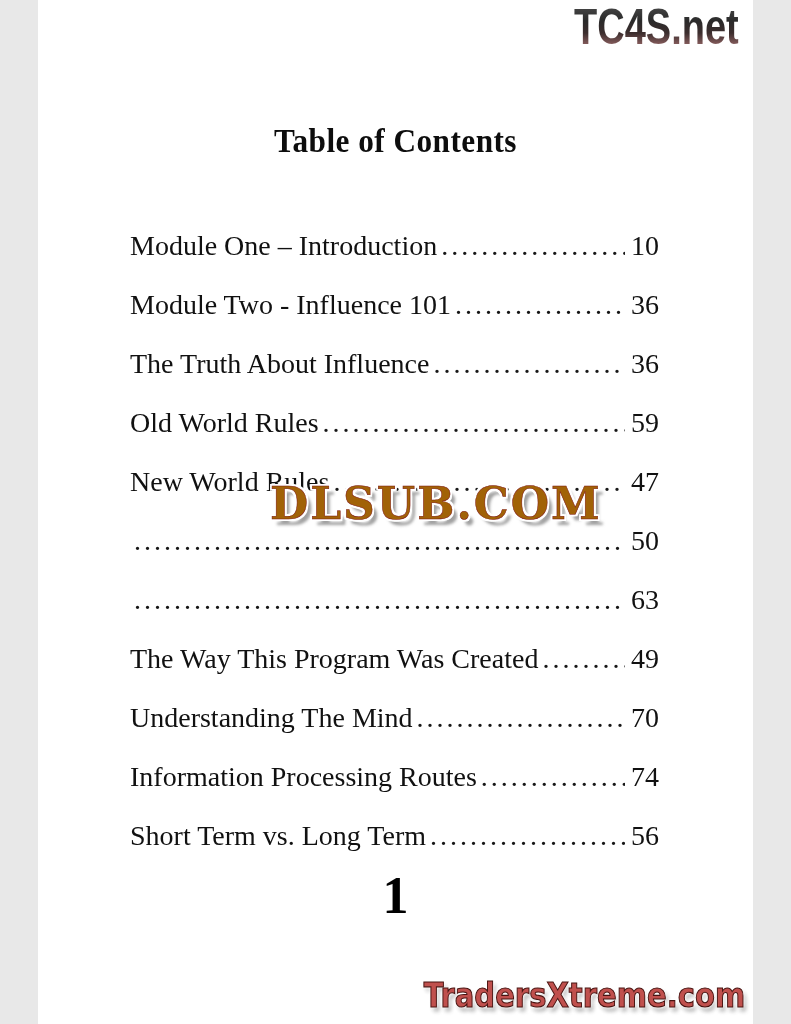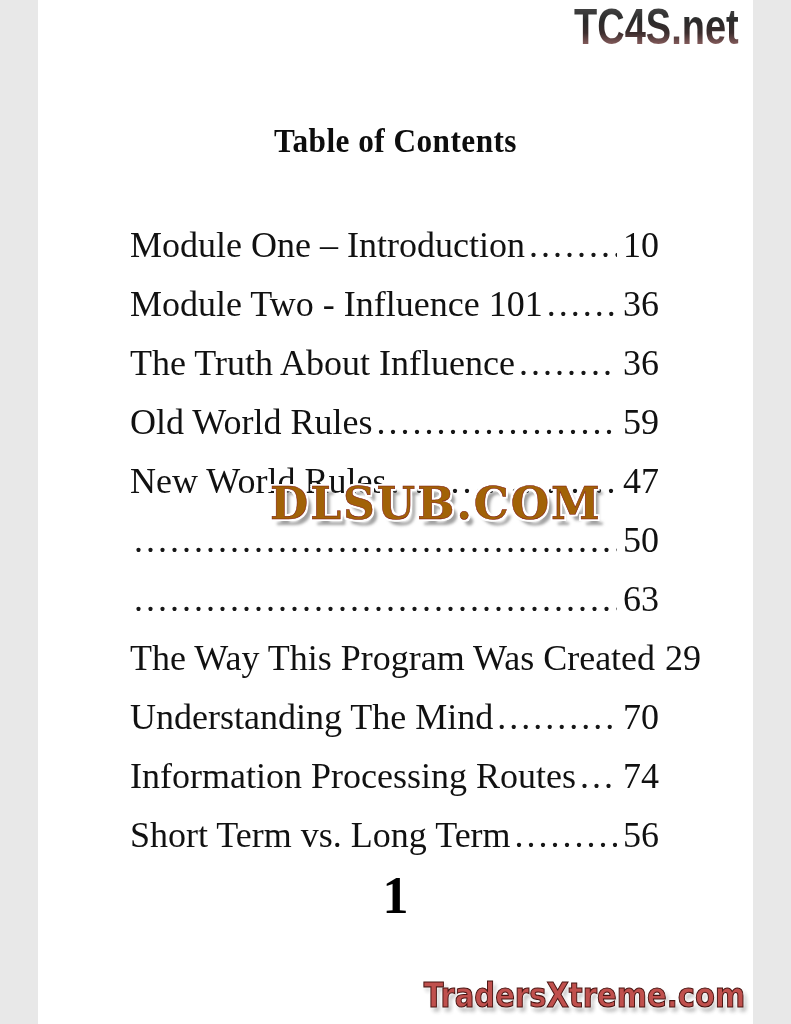--- a/index.html
+++ b/index.html
@@ -53,21 +53,21 @@
     position: absolute;
     top: 216px;
     left: 92px;
     right: 94px;
   }
   .toc-row {
     display: flex;
     align-items: baseline;
     height: 59px;
     line-height: 59px;
-    font-size: 36px;
+    font-size: 28px;
     white-space: nowrap;
   }
   .toc-title { flex: 0 0 auto; }
   .toc-dots {
     flex: 1 1 auto;
     overflow: hidden;
     margin: 0 6px 0 4px;
     letter-spacing: 3px;
     color: #161616;
   }
@@ -169,21 +169,21 @@
   </div>
 
   <div class="toc-row">
     <span class="toc-dots">........................................................................................................................</span>
     <span class="toc-page">63</span>
   </div>
 
   <div class="toc-row">
     <span class="toc-title">The Way This Program Was Created</span>
     <span class="toc-dots">........................................................................................................................</span>
-    <span class="toc-page">29</span>
+    <span class="toc-page">49</span>
   </div>
 
   <div class="toc-row">
     <span class="toc-title">Understanding The Mind</span>
     <span class="toc-dots">........................................................................................................................</span>
     <span class="toc-page">70</span>
   </div>
 
   <div class="toc-row">
     <span class="toc-title">Information Processing Routes</span>

